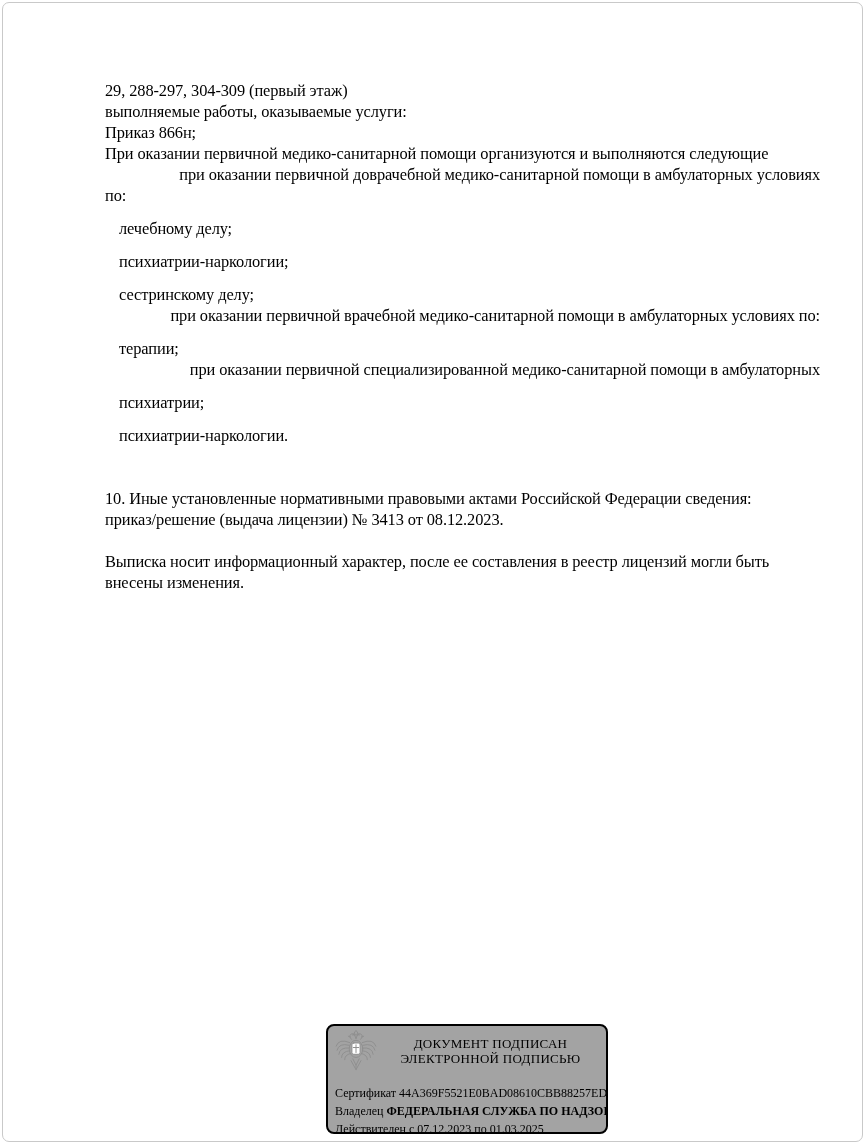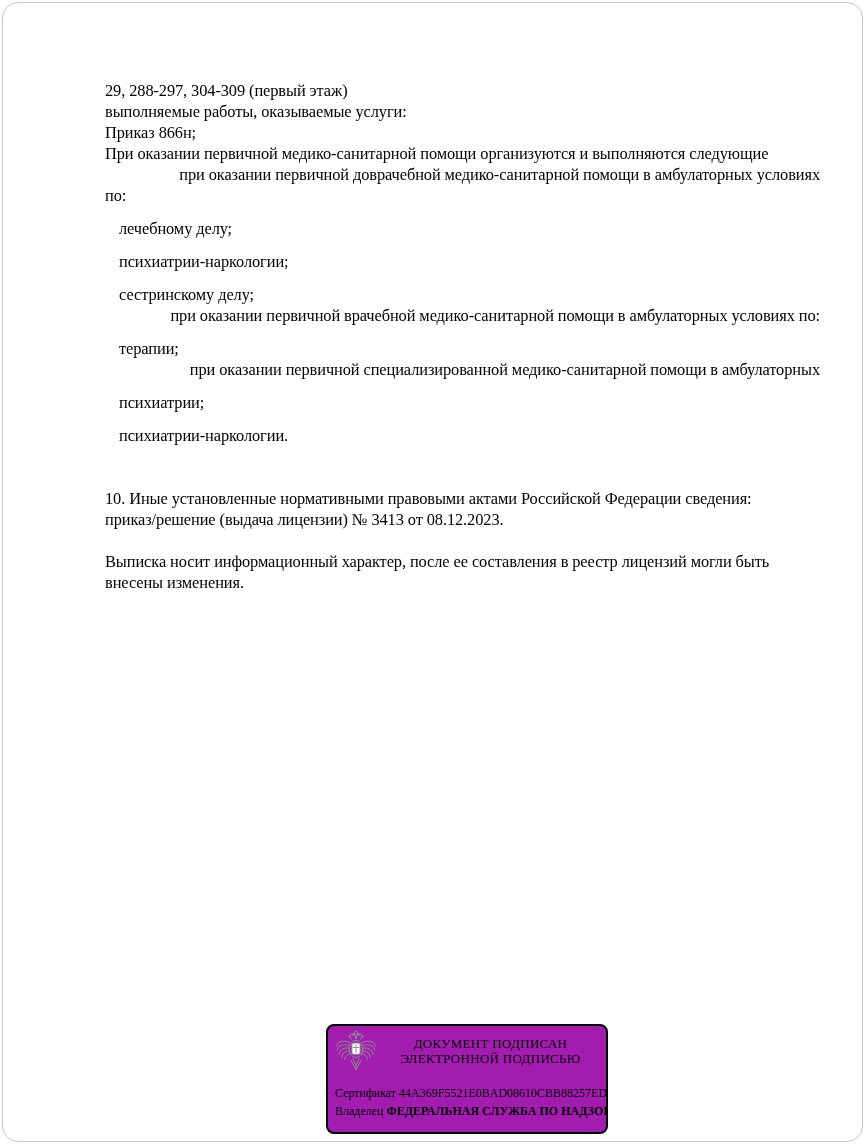--- a/index.html
+++ b/index.html
@@ -10,21 +10,21 @@
     background: #ffffff;
     overflow: hidden;
     font-family: "Liberation Serif", "DejaVu Serif", serif;
   }
   .page {
     position: absolute;
     left: 2px; top: 2px;
     width: 861px; height: 1140px;
     background: #ffffff;
     border: 1px solid #c9c9c9;
-    border-radius: 16px;
+    border-radius: 7px;
     box-sizing: border-box;
   }
   .doc-text {
     position: absolute;
     left: 102px;
     top: 77px;
     width: 715px;
     font-size: 16.4px;
     color: #000000;
     letter-spacing: -0.1px;
@@ -40,21 +40,21 @@
   
   .stamp {
     position: absolute;
     left: 323px;
     top: 1021px;
     width: 282px;
     height: 110px;
     border: 2.5px solid #000000;
     border-radius: 8px;
     box-sizing: border-box;
-    background: #a21caf;
+    background: #a3a3a3;
     overflow: hidden;
   }
   .stamp-header {
     display: flex;
     align-items: flex-start;
     padding: 2px 4px 0 5px;
     height: 52px;
   }
   .stamp-emblem {
     flex: 0 0 auto;
@@ -142,16 +142,17 @@
         </g>
       </svg>
       <div class="stamp-title">
         <div>ДОКУМЕНТ ПОДПИСАН</div>
         <div>ЭЛЕКТРОННОЙ ПОДПИСЬЮ</div>
       </div>
     </div>
     <div class="stamp-lines">
       <div class="stamp-line"><span>Сертификат</span>&nbsp;<span>44A369F5521E0BAD08610CBB88257ED3</span></div>
       <div class="stamp-line"><span>Владелец</span>&nbsp;<span class="owner-value">ФЕДЕРАЛЬНАЯ СЛУЖБА ПО НАДЗОРУ В СФ</span></div>
+      <div class="stamp-line"><span>Действителен с 07.12.2023 по 01.03.2025</span></div>
     </div>
   </div>
 
 </div>
 
 </body></html>

